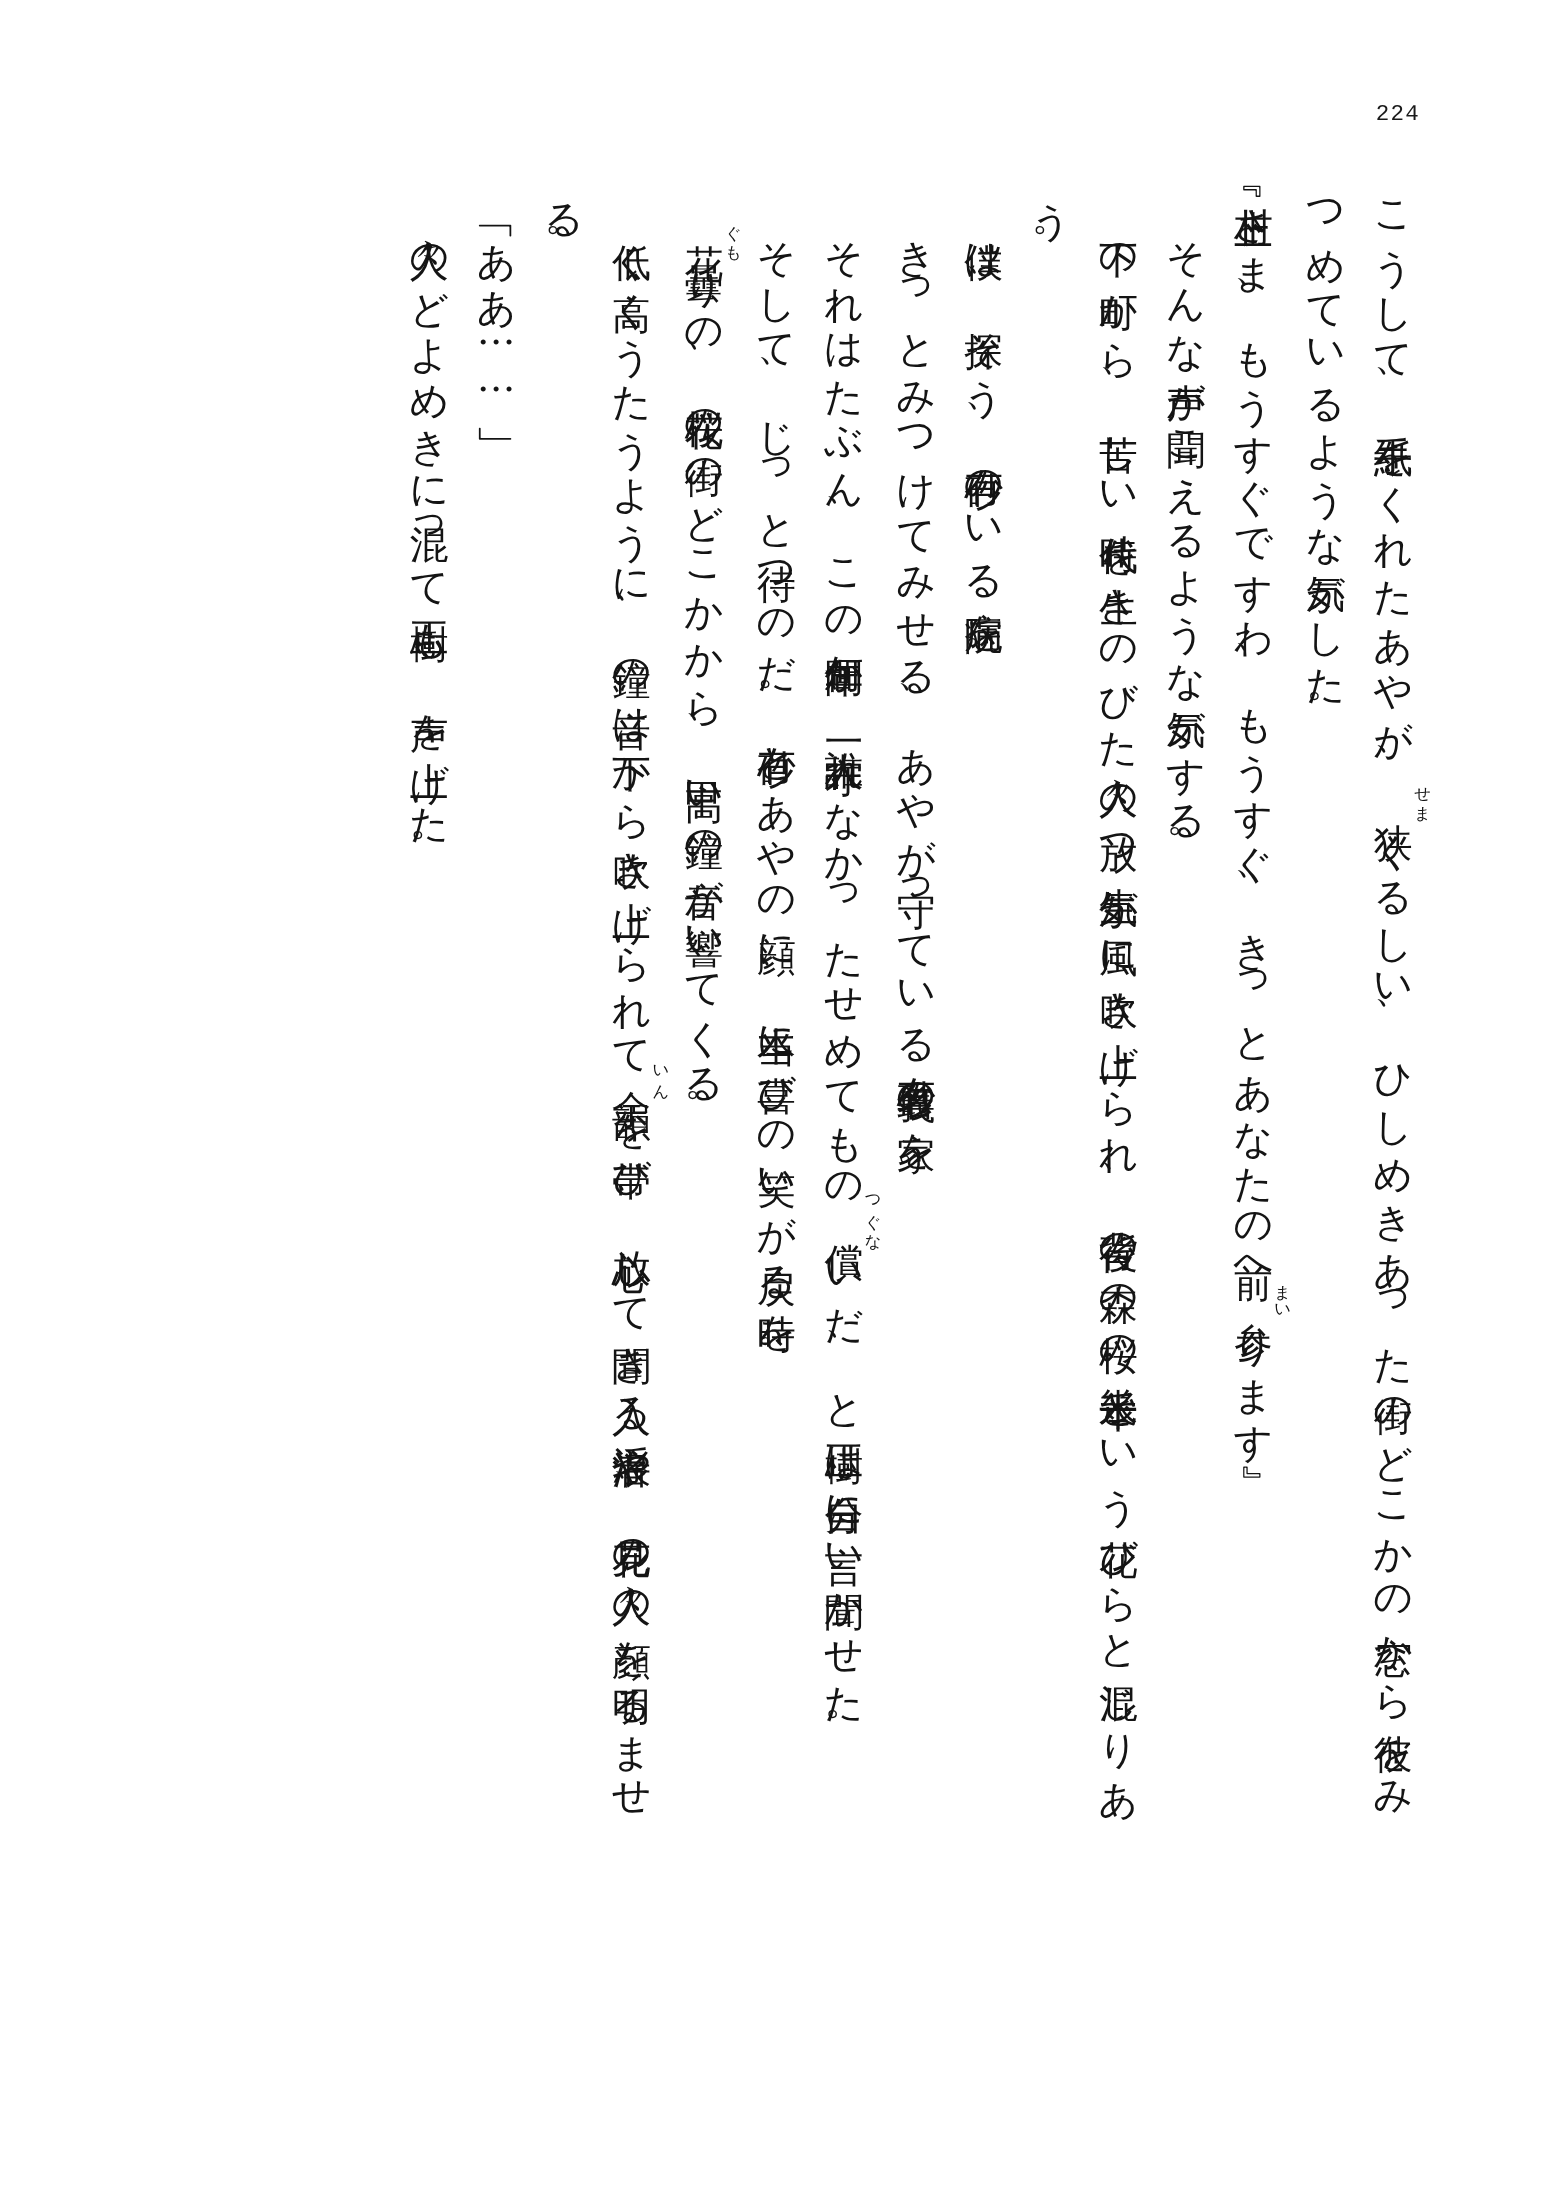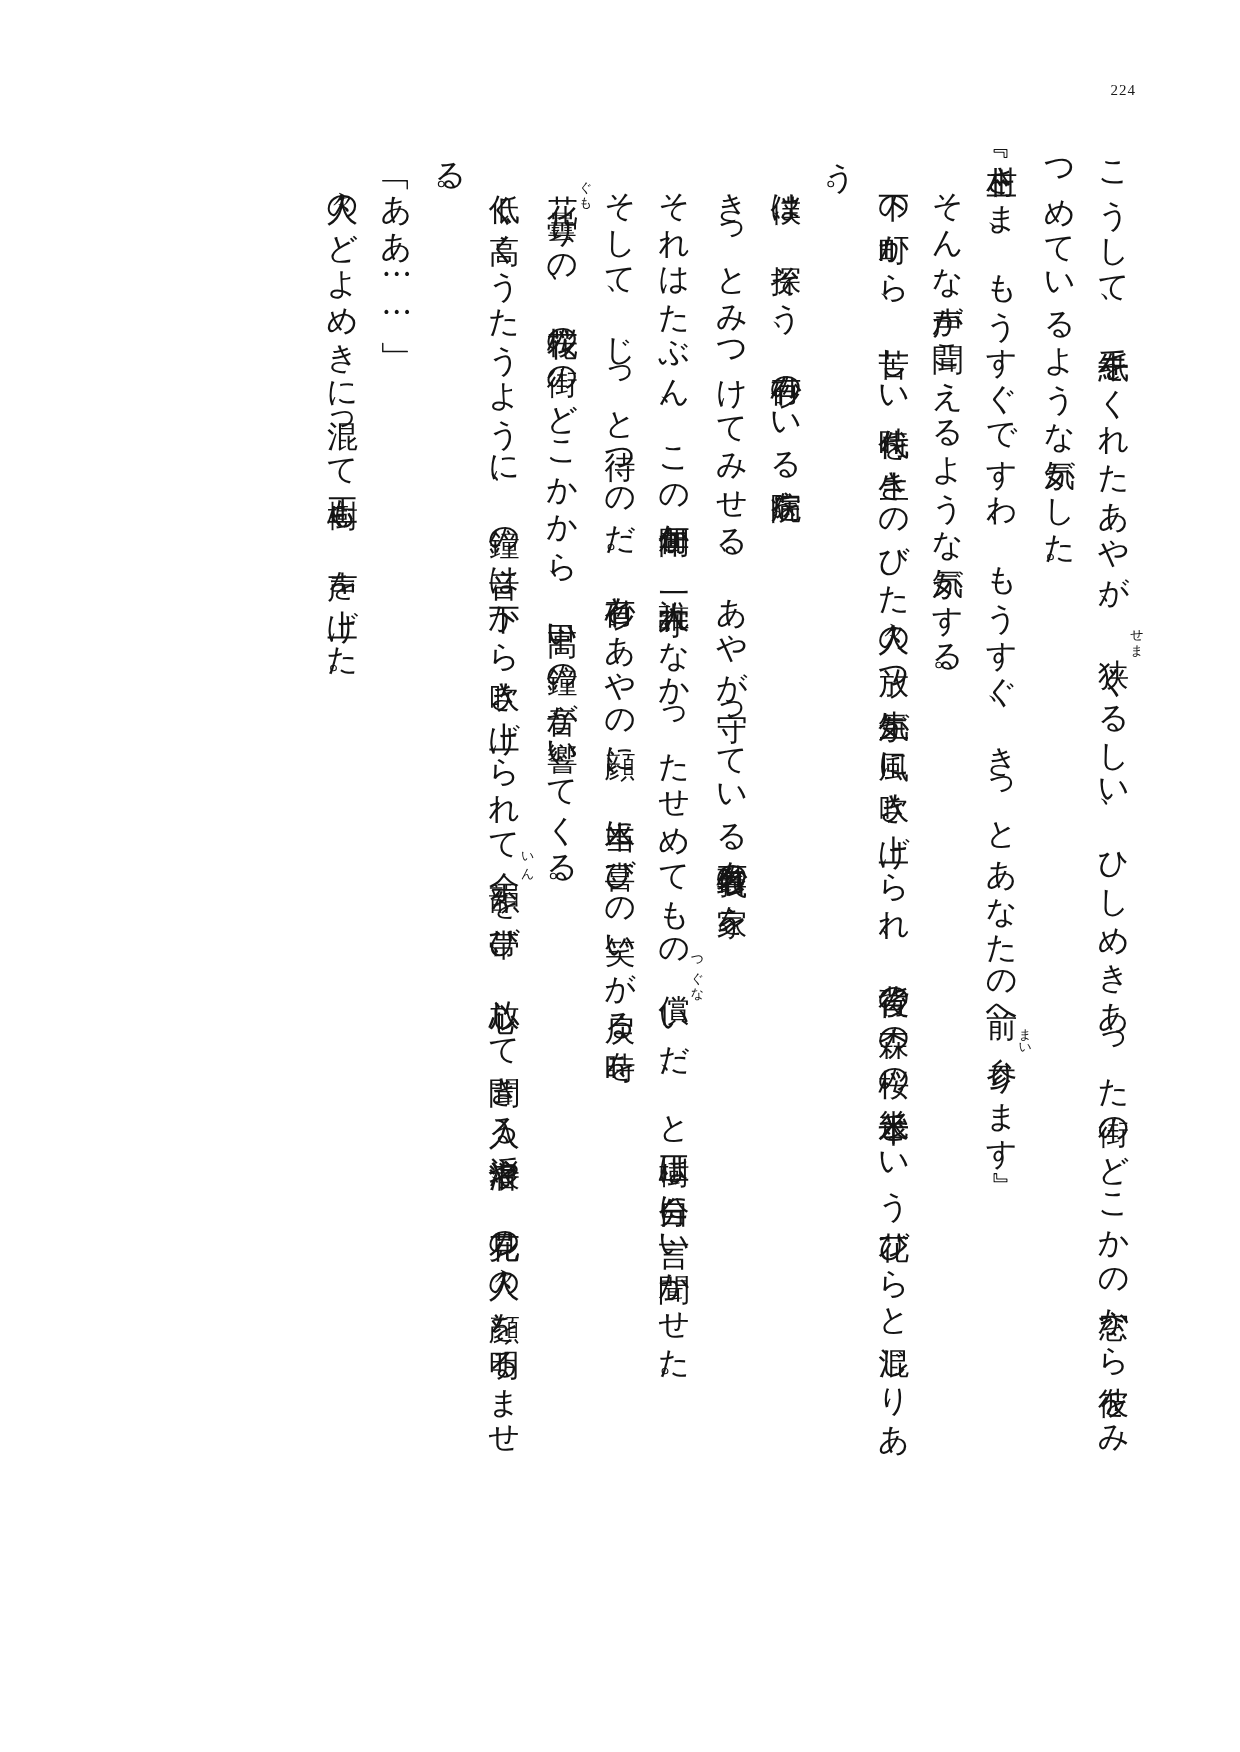--- a/index.html
+++ b/index.html
@@ -19,24 +19,24 @@
   .page {
     position: absolute;
     inset: 0;
   }
 
   
   .page-number {
     position: absolute;
     top: 82px;
     right: 104px;
-    font-size: 15px;
+    font-size: 18px;
     letter-spacing: 1px;
     color: #1a1a1a;
-    font-family: Liberation Serif, serif;
+    font-family: Liberation Mono, monospace;
   }
 
   
   .vtext {
     position: absolute;
     top: 140px;
     right: 96px;
     height: 1300px;
     width: 900px;
     writing-mode: vertical-rl;

